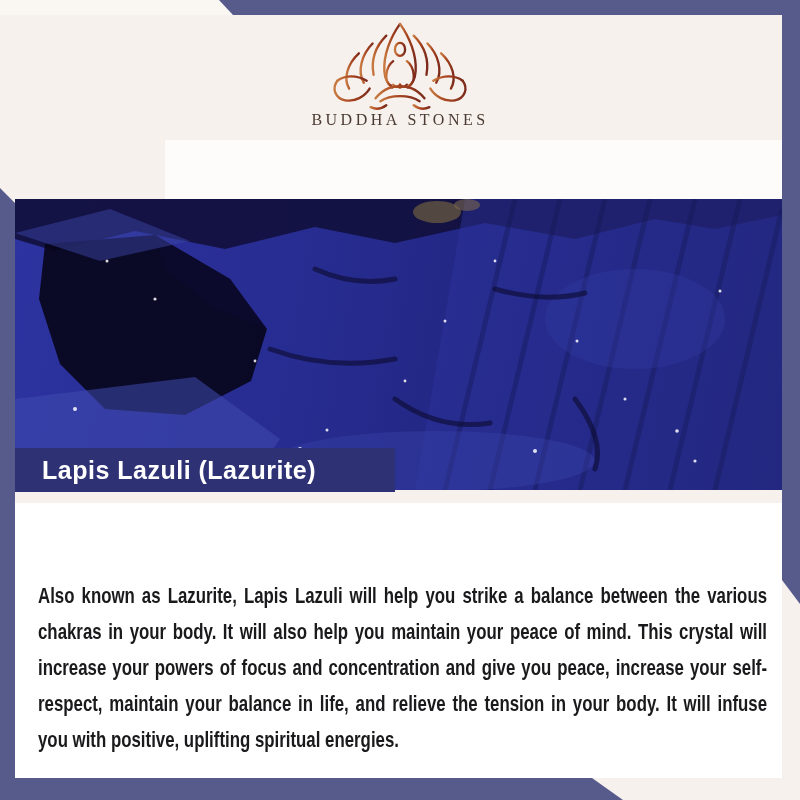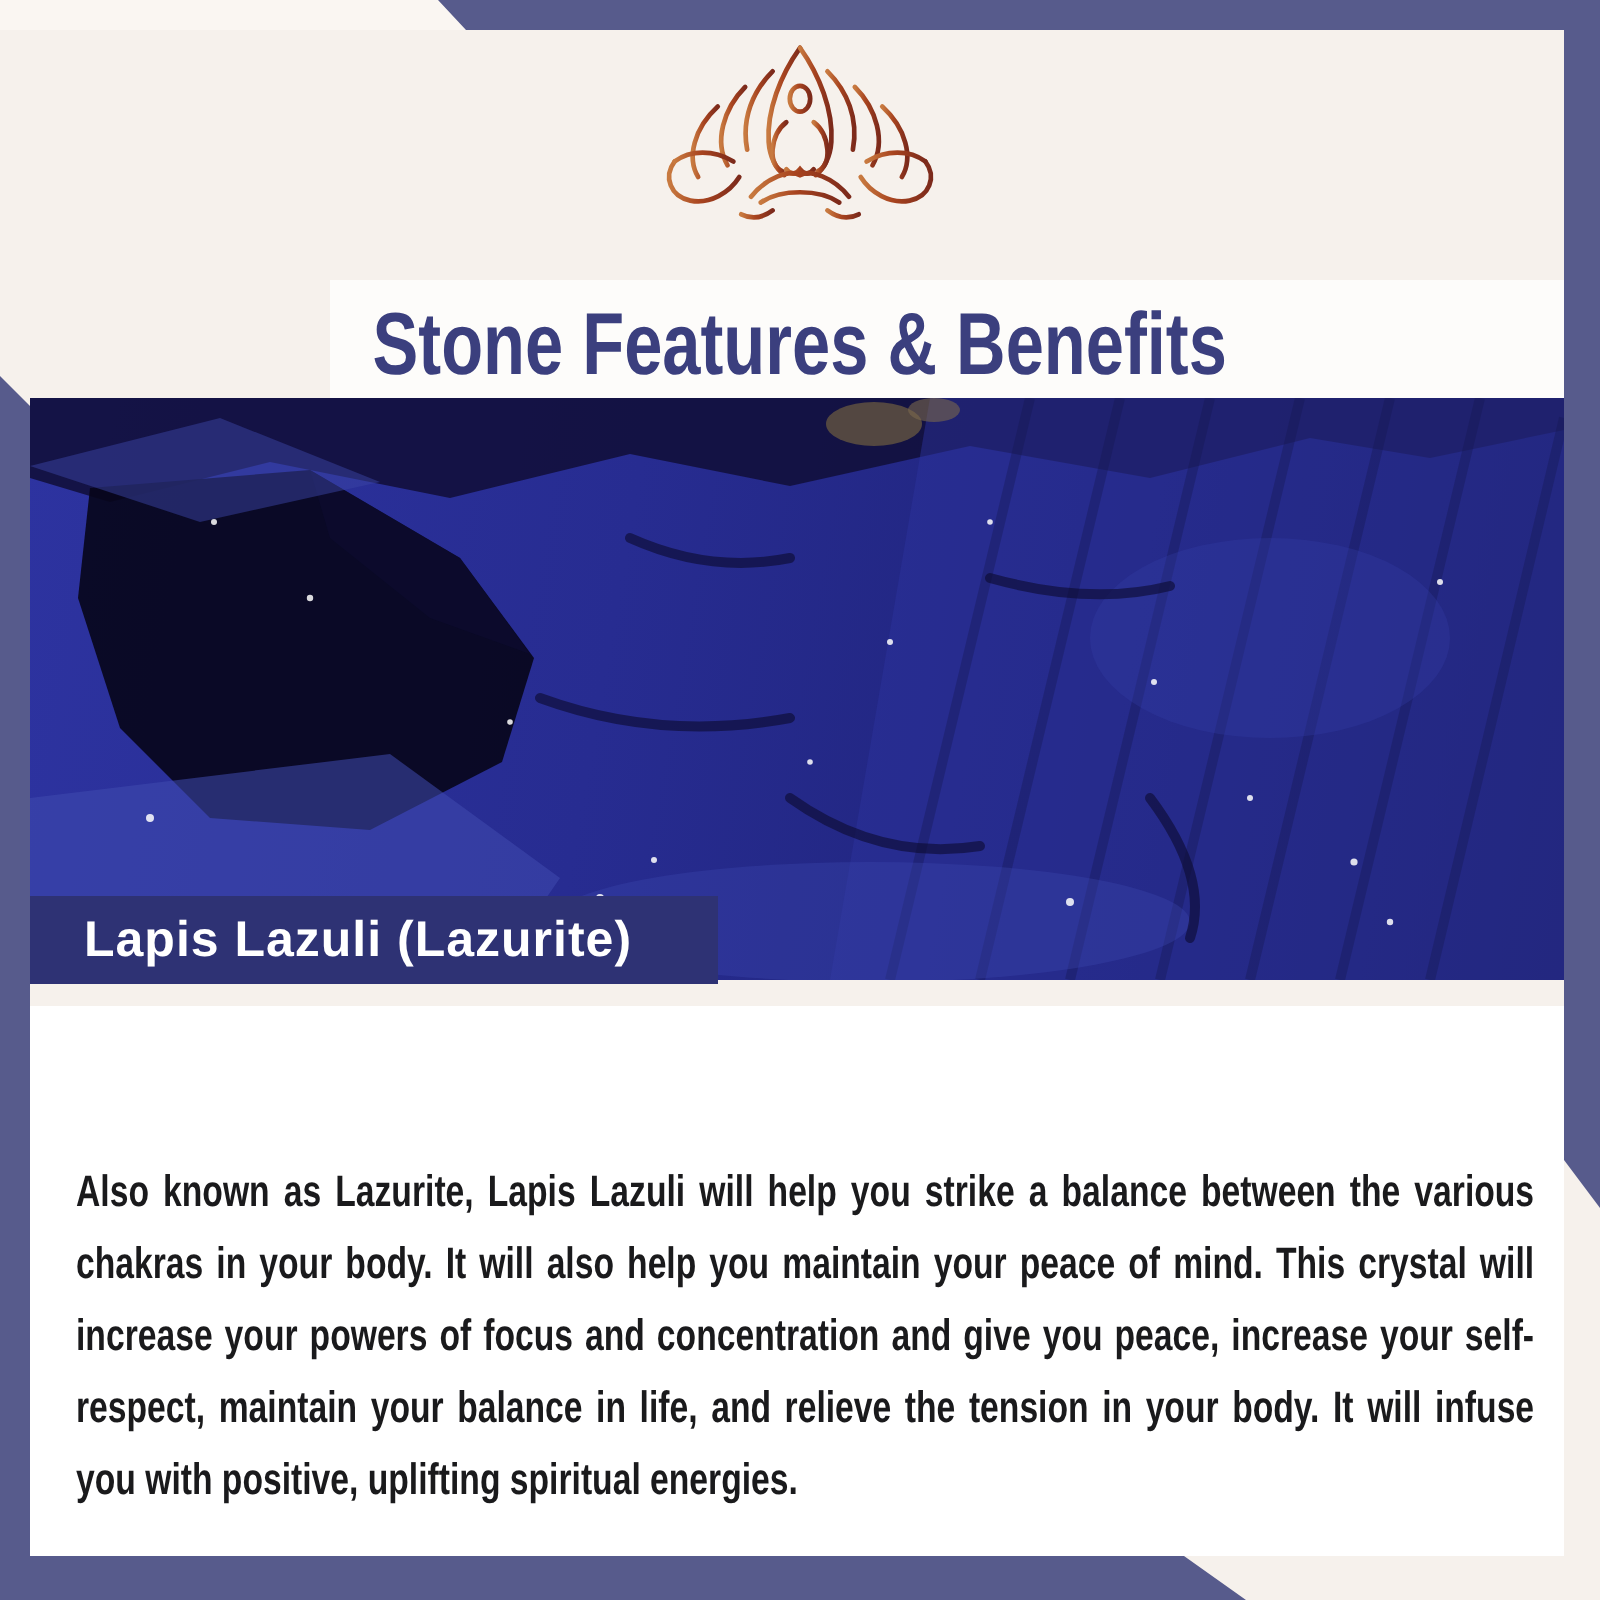--- a/index.html
+++ b/index.html
@@ -27,21 +27,21 @@
   }
 
   .stone-photo{
     position:absolute;left:15px;top:199px;width:767px;height:291px;
     background:linear-gradient(100deg,#2d33a0 0%,#272c91 38%,#20247c 70%,#1a1d64 100%);
     overflow:hidden;
   }
   .stone-photo svg{position:absolute;left:0;top:0;}
 
   .stone-label{
-    position:absolute;left:15px;top:448px;width:344px;height:44px;
+    position:absolute;left:15px;top:448px;width:380px;height:44px;
     background:#2e3274;color:#ffffff;line-height:44px;padding-left:27px;
     font-size:25px;font-weight:bold;letter-spacing:.5px;white-space:nowrap;
   }
 
   .content-panel{position:absolute;left:15px;top:503px;width:767px;height:275px;background:#ffffff;}
 
   .benefits-wrap{position:absolute;left:0;right:0;top:530px;text-align:center;}
   .benefits-inner{
     display:inline-block;transform:scaleX(.84);transform-origin:center top;
     font-size:25px;font-weight:bold;color:#3a3e84;white-space:nowrap;
@@ -96,25 +96,23 @@
         <path d="M16 62 C24 56 36 56 46 62"></path>
 
         <path d="M94 16 C104 26 110 40 107 56"></path>
         <path d="M108 24 C119 35 124 52 117 64"></path>
         <path d="M122 34 C134 45 138 60 132 70"></path>
         <path d="M144 62 C150 70 146 80 136 82 C126 84 116 78 111 70"></path>
         <path d="M144 62 C136 56 124 56 114 62"></path>
       </g>
     </svg>
   </div>
+  <div class="brand-name">BUDDHA STONES</div>
 
   <div class="header-strip"></div>
-  <div class="title-wrap">
-    <span class="title-inner">Stone Features &amp; Benefits</span>
-  </div>
 
   <div class="stone-photo">
     <svg width="767" height="291" viewBox="0 0 767 291" aria-hidden="true">
 
       <path d="M0 0 H767 V16 L700 30 L640 20 L560 40 L470 24 L380 44 L300 28 L210 50 L120 32 L40 52 L0 40 Z" fill="#12103c" opacity="0.9"></path>
 
       <path d="M450 0 L767 0 L767 291 L400 291 Z" fill="#2b329c" opacity="0.5"></path>
       <g stroke="#14174f" stroke-width="5" opacity="0.35">
         <line x1="500" y1="0" x2="430" y2="291"></line>
         <line x1="545" y1="0" x2="475" y2="291"></line>

